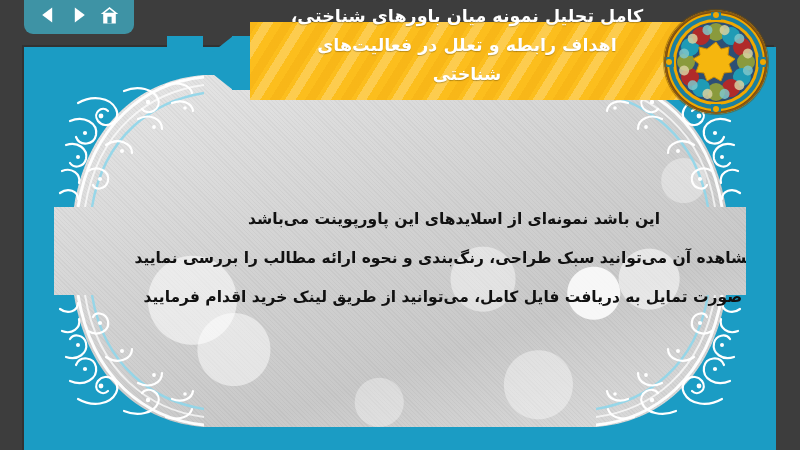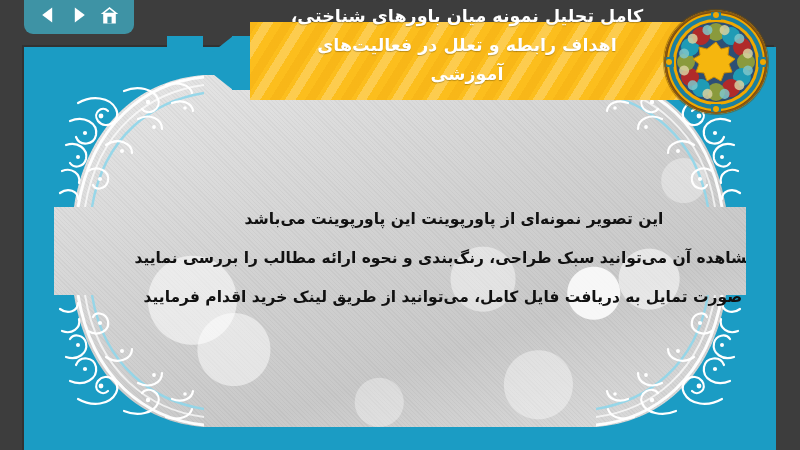--- a/index.html
+++ b/index.html
@@ -276,37 +276,37 @@
               <circle cx="24" cy="82" r="2"></circle>
             <circle cx="46" cy="104" r="2.1"></circle>
               <circle cx="68" cy="76" r="2"></circle>
             <circle cx="100" cy="52" r="1.9"></circle>
               <circle cx="131" cy="33" r="1.8"></circle>
           </g>
         </svg>
       </div>
 
       <div class="body-text">
-        <p>این تصویر نمونه‌ای از پاورپوینت این پاورپوینت می‌باشد</p>
+        <p>این باشد نمونه‌ای از اسلایدهای این پاورپوینت می‌باشد</p>
         <p>با مشاهده آن می‌توانید سبک طراحی، رنگ‌بندی و نحوه ارائه مطالب را بررسی نمایید</p>
         <p>در صورت تمایل به دریافت فایل کامل، می‌توانید از طریق لینک خرید اقدام فرمایید</p>
       </div>
 
     </div>
   </div>
 
   <div class="banner-wrap">
     <div class="banner-notch"></div>
     <div class="banner-arrow"></div>
     <div class="banner-arrow-tail"></div>
     <div class="banner-body"></div>
     <div class="banner-title">
       <div>کامل تحلیل نمونه میان باورهای شناختی،</div>
       <div>اهداف رابطه و تعلل در فعالیت‌های</div>
-      <div>آموزشی</div>
+      <div>شناختی</div>
     </div>
 
     <div class="medallion">
       <svg viewBox="0 0 104 104" width="104" height="104">
         <defs>
           <clipPath id="mclip">
               <circle cx="52" cy="52" r="52"></circle>
             </clipPath>
         </defs>
         <g clip-path="url(#mclip)">

